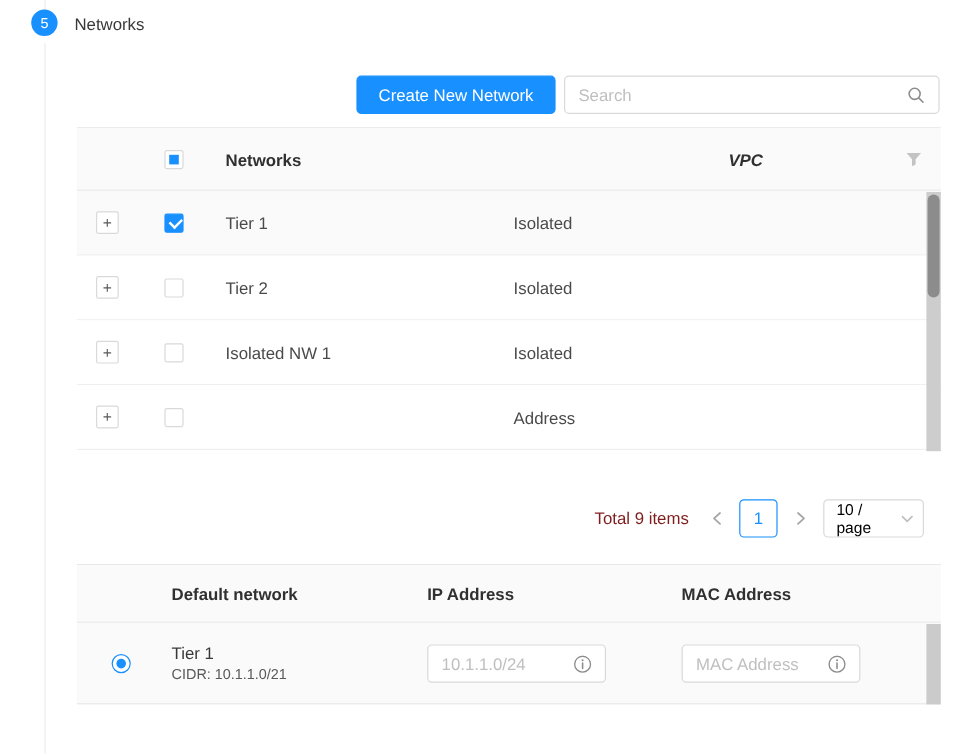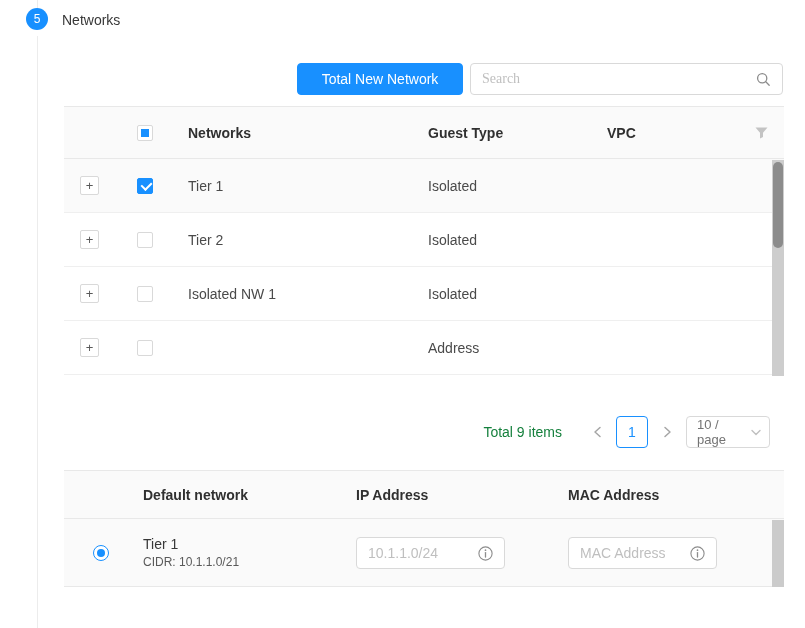--- a/index.html
+++ b/index.html
@@ -28,38 +28,38 @@
     cursor:pointer;
   }
   .search-box {
     position:absolute; left:470px; top:63px; width:313px; height:32px;
     border:1px solid #d9d9d9; border-radius:4px; background:#fff;
     display:flex; align-items:center;
   }
   .search-box input {
     border:none; outline:none; flex:1; height:100%; padding:0 10px 0 11px;
     font-size:14px; color:#4a4a4a; background:transparent;
-    font-family:Liberation Serif, serif;
+    font-family:Liberation Sans, sans-serif;
   }
   .search-box input::placeholder { color:#bfbfbf; }
   .search-icon { width:26px; display:flex; align-items:center; justify-content:flex-start; }
 
   
   .table1 {
     position:absolute; left:64px; top:106px; width:720px; height:269px;
     border-top:1px solid #e8e8e8;
   }
   .t1-header {
     position:relative; height:52px; background:#fafafa; border-bottom:1px solid #e8e8e8;
     font-weight:bold; color:#303030;
   }
   .t1-header .cell, .t1-row .cell { position:absolute; top:0; height:100%; display:flex; align-items:center; }
   .col-name   { left:124px; }
   .col-guest  { left:364px; }
-  .col-vpc    { left:543px; }
+  .col-vpc    { left:543px;font-style:italic; }
   .col-check  { left:73px; }
   .col-expand { left:16px; }
   .col-filter { left:682px; width:30px; justify-content:center; }
   .t1-row {
     position:relative; height:54px; background:#fff; border-bottom:1px solid #efefef;
     color:#4a4a4a;
   }
   .t1-row.selected { background:#fafafa; }
   .t1-row .cell { font-weight:normal; }
   .expand-btn {
@@ -83,29 +83,29 @@
   }
   .sbar1-thumb {
     position:absolute; right:1px; top:2px; width:10px; height:86px; background:#8c8c8c; border-radius:5px;
   }
 
   
   .pagination {
     position:absolute; top:416px; left:64px; width:706px; height:32px;
     display:flex; align-items:center; justify-content:flex-end; gap:8px; color:#595959;
   }
-  .pg-total { margin-right:16px; color:#15803d; }
+  .pg-total { margin-right:4px; color:#7f1d1d; }
   .pg-arrow { width:22px; height:32px; display:flex; align-items:center; justify-content:center; cursor:pointer; }
   .pg-page {
     width:32px; height:32px; border:1px solid #1890ff; border-radius:4px; color:#1890ff;
     display:flex; align-items:center; justify-content:center; background:#fff; cursor:pointer;
   }
   .pg-size {
     width:84px; height:32px; border:1px solid #d9d9d9; border-radius:4px; background:#fff;
-    display:flex; align-items:center; padding:0 8px 0 10px; gap:6px; color:#737373; font-size:13px; cursor:pointer;
+    display:flex; align-items:center; padding:0 8px 0 10px; gap:6px; color:#000000; font-size:13px; cursor:pointer;
   }
   .pg-size .chev { margin-left:auto; display:flex; }
 
   
   .table2 {
     position:absolute; left:64px; top:470px; width:720px;
     border-top:1px solid #e8e8e8;
   }
   .t2-header {
     position:relative; height:48px; background:#fafafa; border-bottom:1px solid #e8e8e8;
@@ -145,38 +145,37 @@
 </head>
 <body>
 
 <div class="step-line top"></div>
 <div class="step-line bottom"></div>
 <div class="step-circle">
   <span>5</span>
 </div>
 <div class="step-label">Networks</div>
 
-<button class="create-btn">Total New Network</button>
+<button class="create-btn">Create New Network</button>
 <div class="search-box">
   <input type="text" placeholder="Search" style="">
   <span class="search-icon">
     <svg width="15" height="15" viewBox="0 0 15 15">
       <circle cx="6.2" cy="6.2" r="4.6" fill="none" stroke="#8c8c8c" stroke-width="1.3"></circle>
       <line x1="9.8" y1="9.8" x2="13.2" y2="13.2" stroke="#8c8c8c" stroke-width="1.3" stroke-linecap="round"></line>
     </svg>
   </span>
 </div>
 
 <div class="table1">
   <div class="t1-header">
     <div class="cell col-check">
       <div class="cbx indeterminate"></div>
     </div>
     <div class="cell col-name">Networks</div>
-    <div class="cell col-guest">Guest Type</div>
     <div class="cell col-vpc">VPC</div>
     <div class="cell col-filter">
       <svg width="13" height="12" viewBox="0 0 13 12">
         <path d="M0.5 0.5 H12.5 L8 5.8 V10 L5 11.5 V5.8 Z" fill="#c3c3c3"></path>
       </svg>
     </div>
   </div>
 
   <div class="t1-row selected">
     <div class="cell col-expand">

